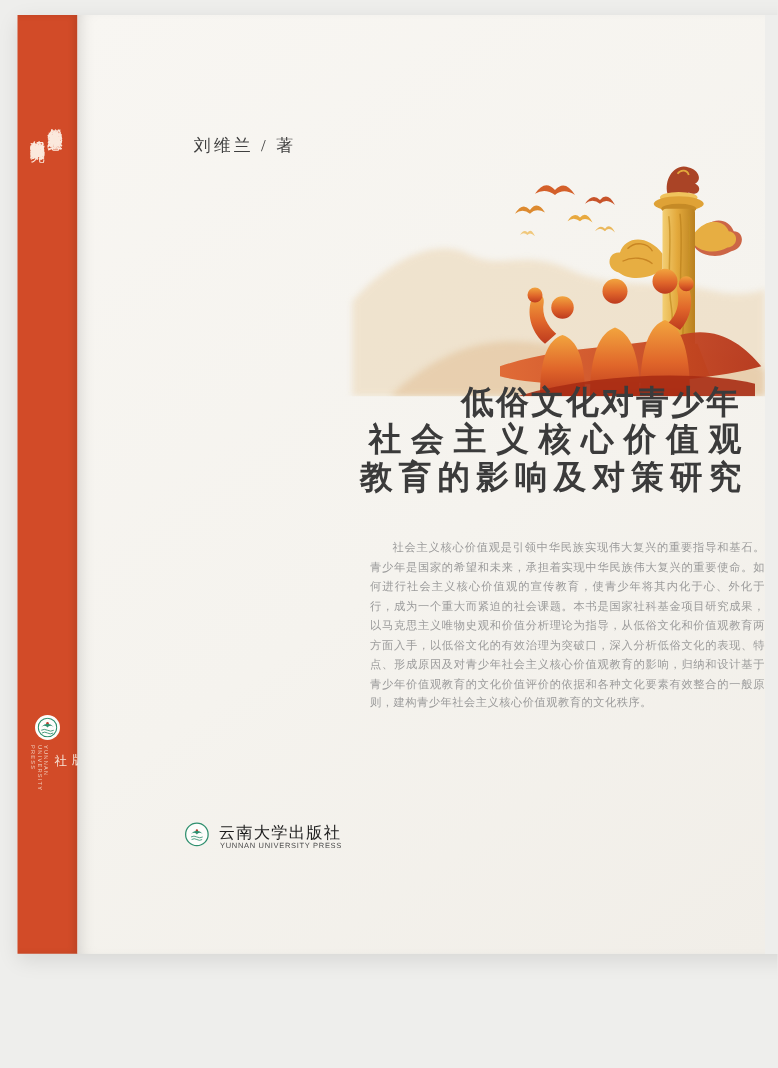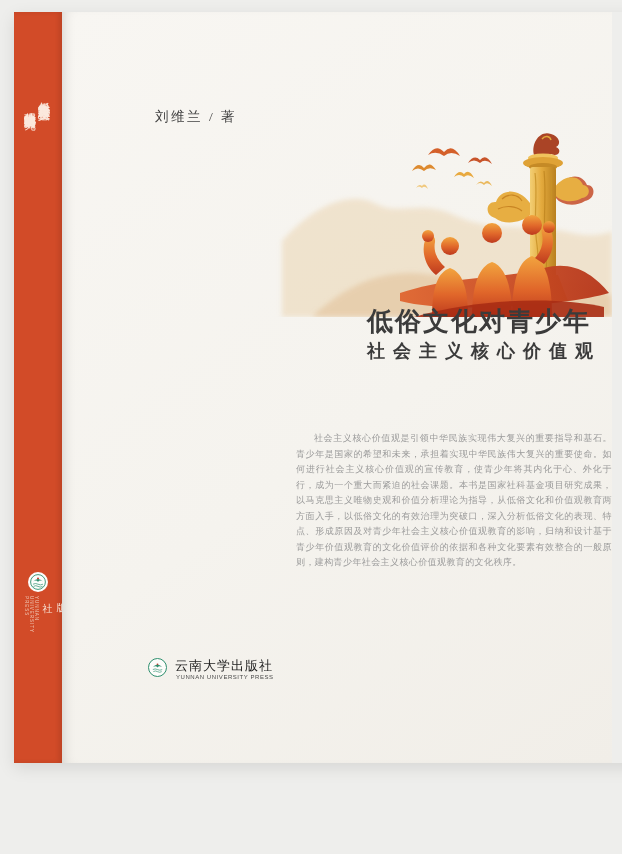--- a/index.html
+++ b/index.html
@@ -52,25 +52,25 @@
     background:linear-gradient(145deg,#f8f6f2 0%,#f5f3ee 55%,#f1eee8 100%);
     box-shadow:inset 10px 0 14px -10px rgba(0,0,0,0.18);
   }
   .cover-author{
     position:absolute;left:93px;top:96px;
     font-family:"Liberation Serif",serif;
     font-size:13.5px;color:#3f3f3f;letter-spacing:2.5px;
   }
   .illustration{position:absolute;left:0;top:113px;width:550px;height:192px;}
   .title-block{
-    position:absolute;right:19px;top:294px;
+    position:absolute;right:19px;top:294px;text-align:right;
     color:#3b3b3b;font-weight:700;line-height:30px;white-space:nowrap;
   }
   .title-block .t1{font-size:26px;letter-spacing:2px;}
-  .title-block .t2{font-size:18px;letter-spacing:8px;margin-right:-8px;}
+  .title-block .t2{font-size:26px;letter-spacing:8px;margin-right:-8px;}
   .title-block .t3{font-size:26px;letter-spacing:5px;margin-right:-5px;}
   .blurb{
     position:absolute;left:234px;top:419px;width:316px;
     font-size:9px;line-height:15.5px;color:#9b9b9b;
     text-align:justify;text-indent:2em;letter-spacing:0.4px;
   }
   .cover-pub{position:absolute;left:86px;top:644px;height:34px;}
   .cover-logo{
     position:absolute;left:0;top:2px;width:19px;height:19px;border-radius:50%;
     background:#fdfdfb;border:1px solid #2e8f6e;box-sizing:border-box;
@@ -207,20 +207,21 @@
         <path d="M482,139 C491,129 493,116 489,105 C487,98 478,101 480,109 C482,118 479,127 473,133 Z"></path>
         <circle cx="487" cy="102" r="6"></circle>
       </g>
 
       <path d="M352,192 C420,172 500,172 542,182 L542,192 Z" fill="#a82c14" opacity="0.9"></path>
     </svg>
 
     <div class="title-block">
       <div class="t1">低俗文化对青少年</div>
       <div class="t2">社会主义核心价值观</div>
+      <div class="t3">教育的影响及对策研究</div>
     </div>
 
     <div class="blurb">社会主义核心价值观是引领中华民族实现伟大复兴的重要指导和基石。青少年是国家的希望和未来，承担着实现中华民族伟大复兴的重要使命。如何进行社会主义核心价值观的宣传教育，使青少年将其内化于心、外化于行，成为一个重大而紧迫的社会课题。本书是国家社科基金项目研究成果，以马克思主义唯物史观和价值分析理论为指导，从低俗文化和价值观教育两方面入手，以低俗文化的有效治理为突破口，深入分析低俗文化的表现、特点、形成原因及对青少年社会主义核心价值观教育的影响，归纳和设计基于青少年价值观教育的文化价值评价的依据和各种文化要素有效整合的一般原则，建构青少年社会主义核心价值观教育的文化秩序。</div>
 
     <div class="cover-pub">
       <div class="cover-logo">
         <svg width="15" height="15" viewBox="-8 -8 16 16">
           <circle cx="0" cy="-3.4" r="1" fill="#c0392b"></circle>
           <path d="M-5,-0.5 Q0,-5.5 5,-0.5 Q1.5,-2.5 0,0 Q-1.5,-2.5 -5,-0.5 Z" fill="#2e8f6e"></path>
           <path d="M-5,2.2 Q-2.5,0.8 0,2.2 Q2.5,3.6 5,2.2" fill="none" stroke="#2e8f6e" stroke-width="0.7"></path>

